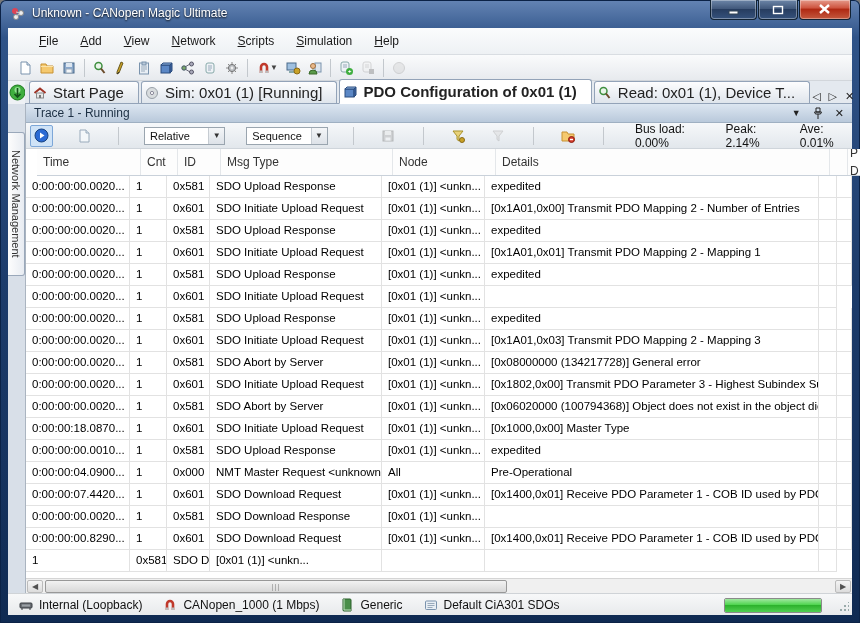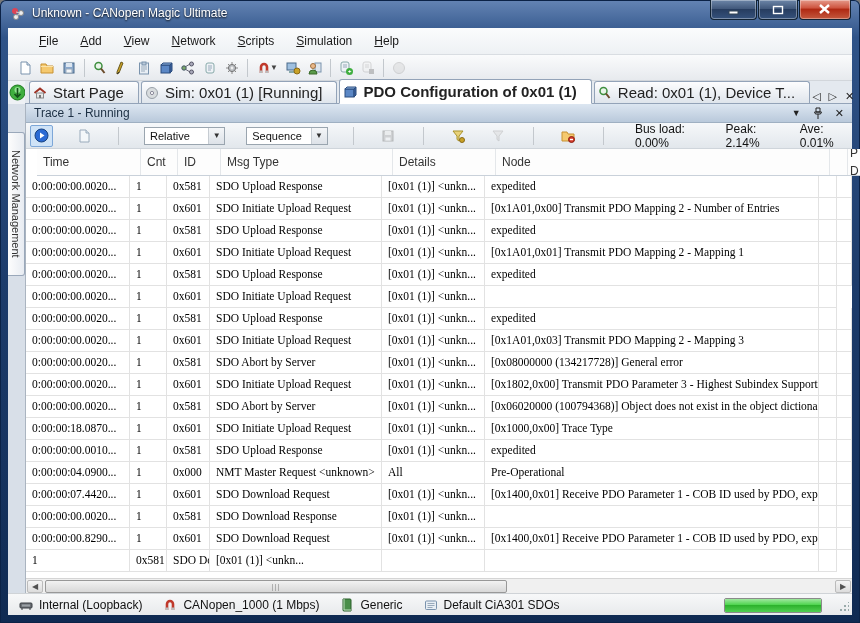--- a/index.html
+++ b/index.html
@@ -60,21 +60,21 @@
          font-size:11px;padding-left:5px;box-sizing:border-box;color:#111;}
   .combo .carrow{margin-left:auto;width:15px;height:100%;display:flex;align-items:center;justify-content:center;
                  background:linear-gradient(180deg,#f4f6f8,#dde2e8);border-left:1px solid #c6ccd2;font-size:8px;color:#333;}
   #busload{display:flex;gap:16px;margin-left:6px;color:#111;font-size:12px;}
   
   #thead{position:absolute;left:11px;top:45px;width:100%;height:27px;display:grid;
          grid-template-columns:104px 37px 43px 172px 103px 334px 18px auto;
          background:#fdfdfd;border-bottom:1px solid #c9d1da;box-sizing:border-box;color:#333;}
   #thead .hc{display:flex;align-items:center;padding-left:6px;border-right:1px solid #e4e7ea;overflow:hidden;white-space:nowrap;}
   #thead .hc.stub{font-size:12px;line-height:18px;white-space:normal;padding-left:2px;width:12px;}
-  #tbody{position:absolute;left:0;top:72px;width:100%;bottom:15px;overflow:hidden;background:#fff;font-family:Liberation Serif, serif;}
+  #tbody{position:absolute;left:0;top:72px;width:100%;bottom:15px;overflow:hidden;background:#fff;}
   .trow{display:grid;grid-template-columns:104px 37px 43px 172px 103px 334px 18px auto;height:22px;}
   .trow .c{line-height:21px;padding-left:6px;border-right:1px solid #e2e2e2;border-bottom:1px solid #e2e2e2;
            overflow:hidden;white-space:nowrap;color:#000;font-size:11.5px;}
   
   #hscroll{position:absolute;left:0;bottom:0;width:100%;height:15px;background:#f0f0f0;border-top:1px solid #d5d5d5;box-sizing:border-box;}
   .sarrow{position:absolute;top:1px;width:16px;height:13px;display:flex;align-items:center;justify-content:center;
           font-size:8px;color:#505050;background:linear-gradient(180deg,#f4f4f4,#dcdcdc);border:1px solid #bbb;border-radius:2px;box-sizing:border-box;}
   #sarrow-left{left:1px;} #sarrow-right{right:1px;}
   #sthumb{position:absolute;left:19px;top:1px;width:462px;height:13px;border:1px solid #989898;border-radius:2px;
           background:linear-gradient(180deg,#f2f2f2,#d8d8d8);box-sizing:border-box;
@@ -431,22 +431,22 @@
           <span>Peak: 2.14%</span>
           <span>Ave: 0.01%</span>
         </div>
       </div>
 
       <div id="thead">
           <div class="hc">Time</div>
           <div class="hc">Cnt</div>
           <div class="hc">ID</div>
           <div class="hc">Msg Type</div>
+          <div class="hc">Node</div>
           <div class="hc">Details</div>
-          <div class="hc">Node</div>
           <div class="hc"></div>
           <div class="hc stub">P D</div>
         </div>
       <div id="tbody">
           <div class="trow">
             <div class="c">0:00:00:00.0020...</div>
             <div class="c">1</div>
             <div class="c">0x581</div>
             <div class="c">SDO Upload Response</div>
             <div class="c">[0x01 (1)] &lt;unkn...</div>
@@ -552,21 +552,21 @@
             <div class="c">[0x06020000 (100794368)] Object does not exist in the object dictionary</div>
             <div class="c"></div>
             <div class="c"></div>
           </div>
           <div class="trow">
             <div class="c">0:00:00:18.0870...</div>
             <div class="c">1</div>
             <div class="c">0x601</div>
             <div class="c">SDO Initiate Upload Request</div>
             <div class="c">[0x01 (1)] &lt;unkn...</div>
-            <div class="c">[0x1000,0x00] Trace Type</div>
+            <div class="c">[0x1000,0x00] Master Type</div>
             <div class="c"></div>
             <div class="c"></div>
           </div>
           <div class="trow">
             <div class="c">0:00:00:00.0010...</div>
             <div class="c">1</div>
             <div class="c">0x581</div>
             <div class="c">SDO Upload Response</div>
             <div class="c">[0x01 (1)] &lt;unkn...</div>
             <div class="c">expedited</div>

